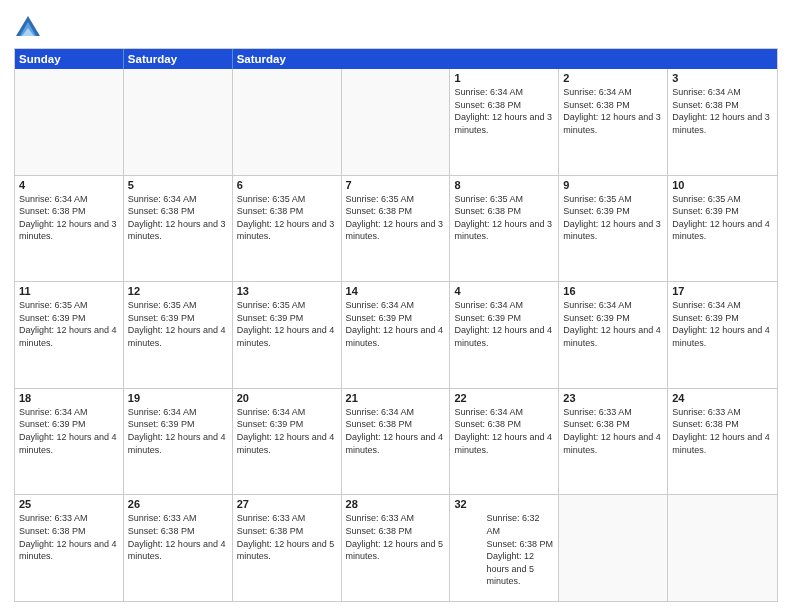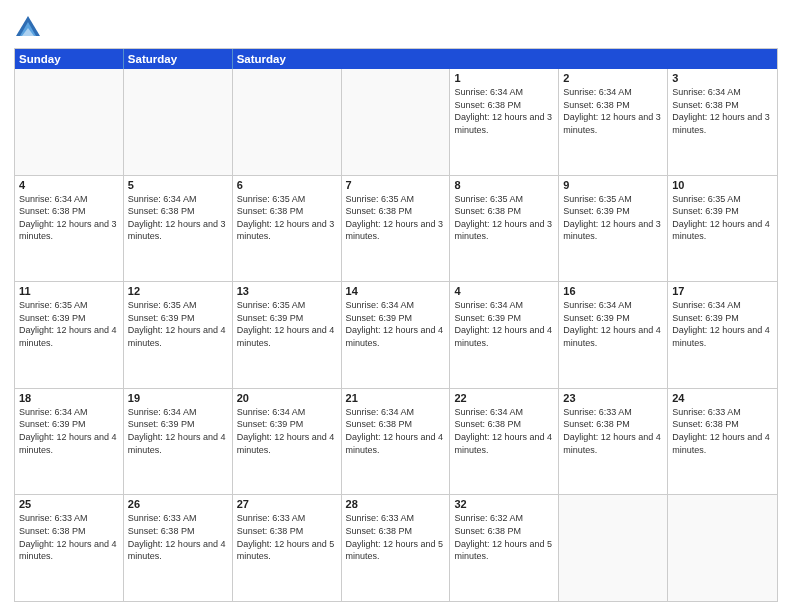--- a/index.html
+++ b/index.html
@@ -321,21 +321,21 @@
 Daylight: 12 hours and 5 minutes.</div>
           </div>
           <div class="cal-cell">
             <span class="day-num">28</span>
             <div class="cell-info" style="white-space: pre-line;">Sunrise: 6:33 AM
 Sunset: 6:38 PM
 Daylight: 12 hours and 5 minutes.</div>
           </div>
           <div class="cal-cell">
             <span class="day-num">32</span>
-            <div class="cell-info" style="white-space: pre-line;">Sunrise: 6:32 AM
+            <div class="cell-info" style="white-space: pre-line; margin-left: 32px;">Sunrise: 6:32 AM
 Sunset: 6:38 PM
 Daylight: 12 hours and 5 minutes.</div>
           </div>
           <div class="cal-cell empty"></div>
           <div class="cal-cell empty"></div>
         </div>
       </div>
   </div>
 </div>
 

